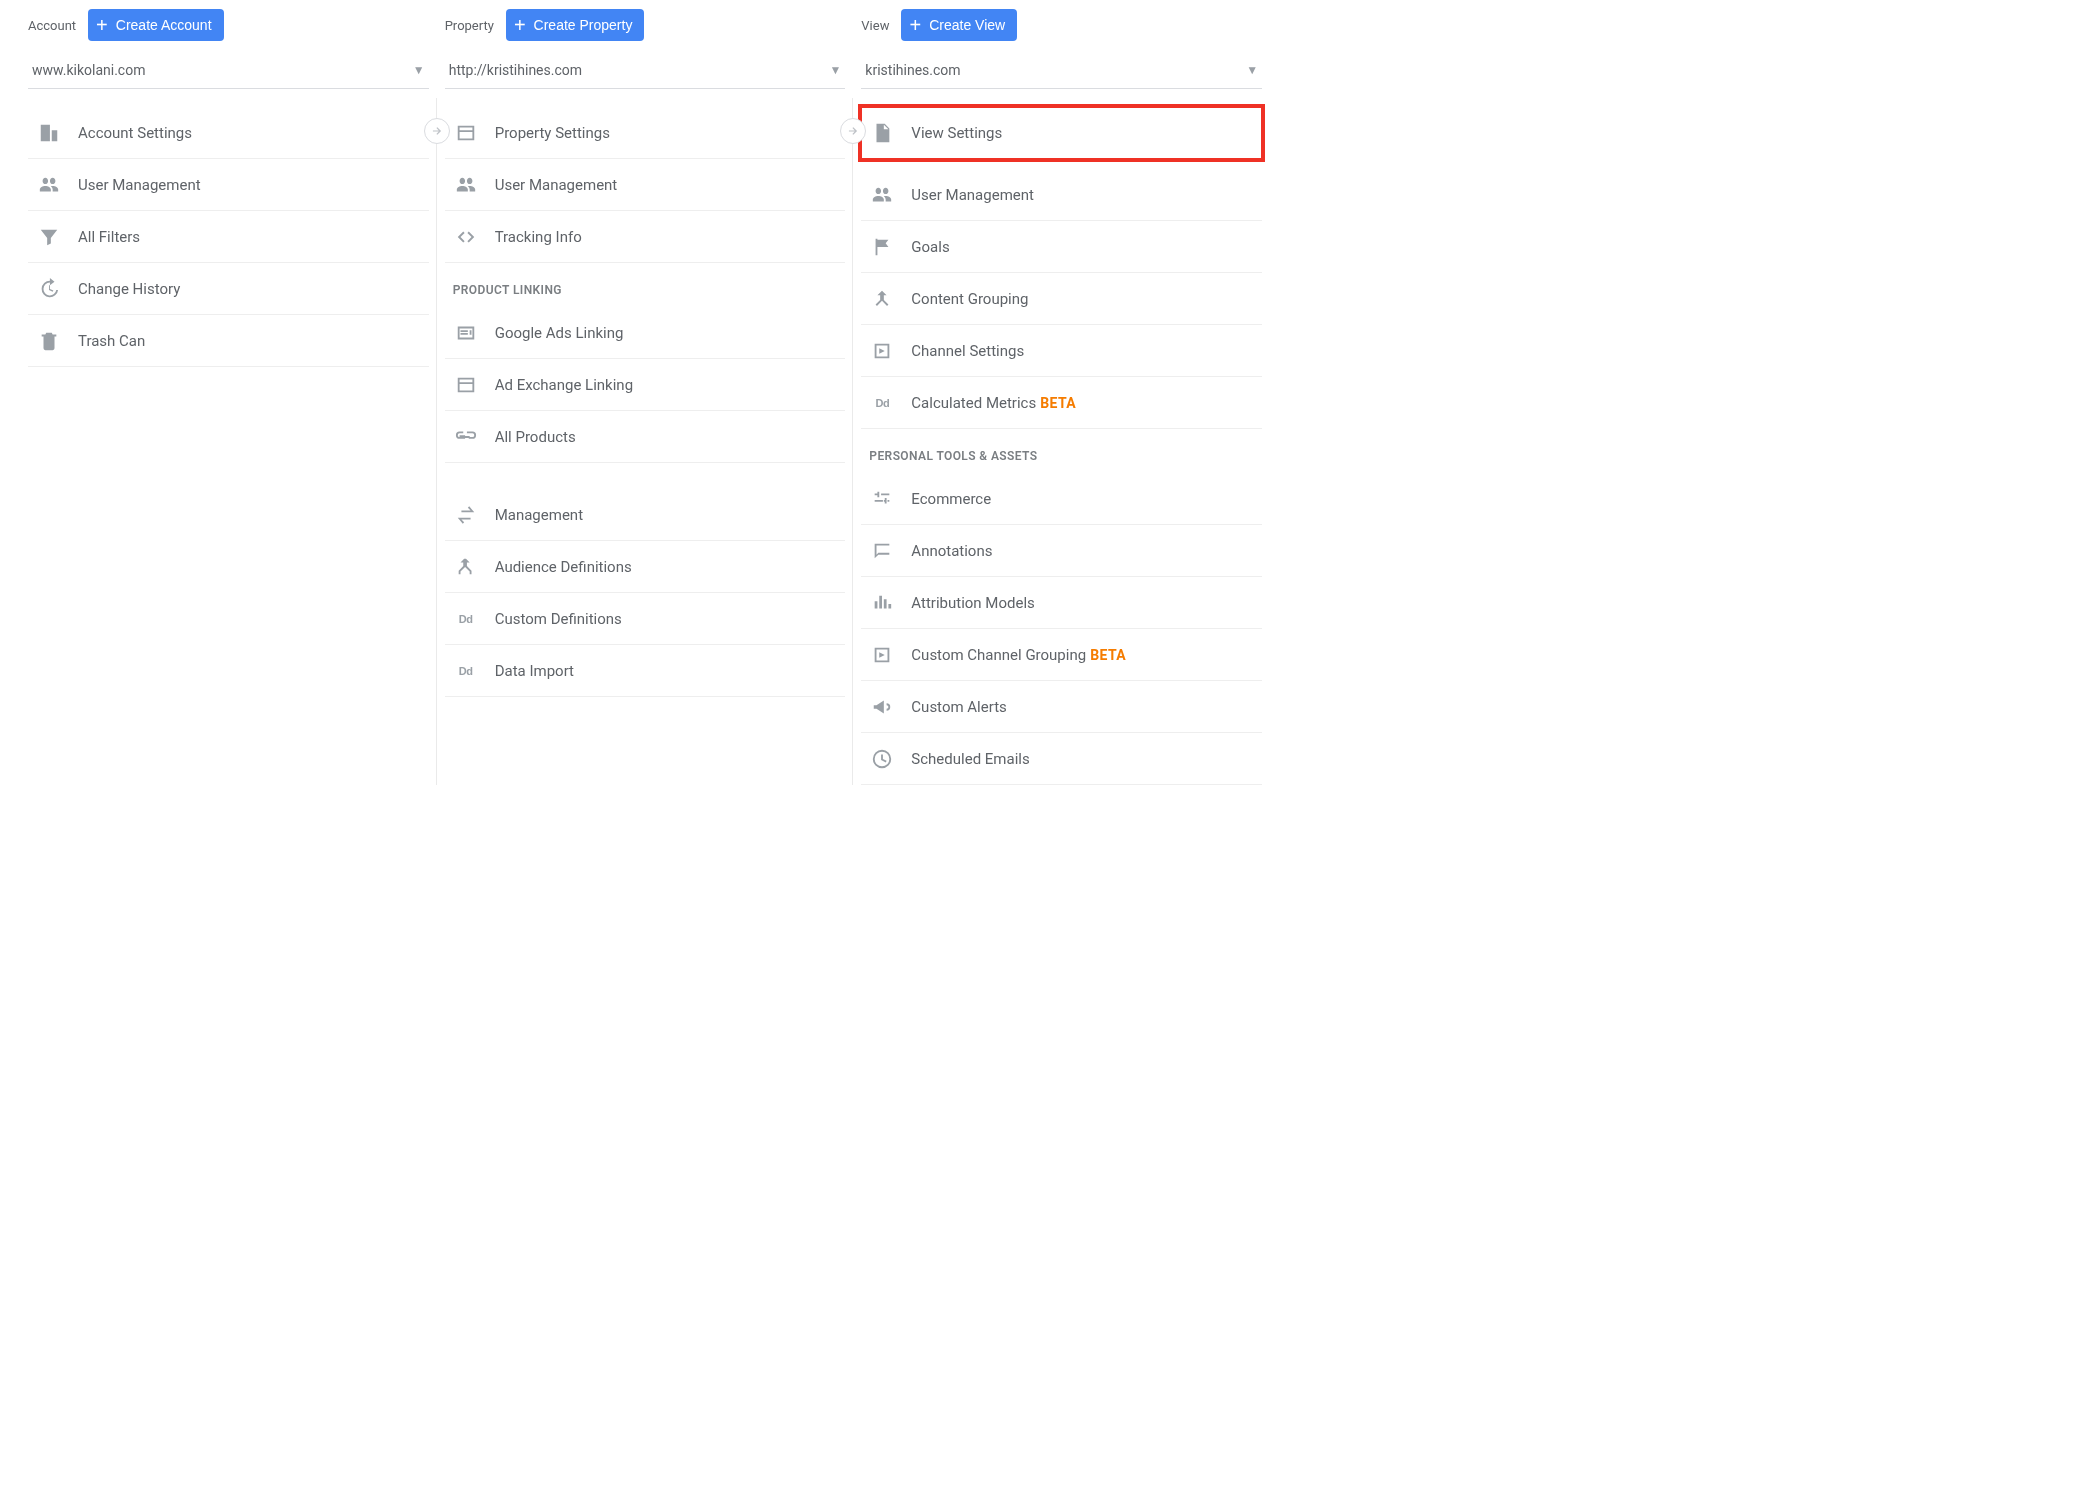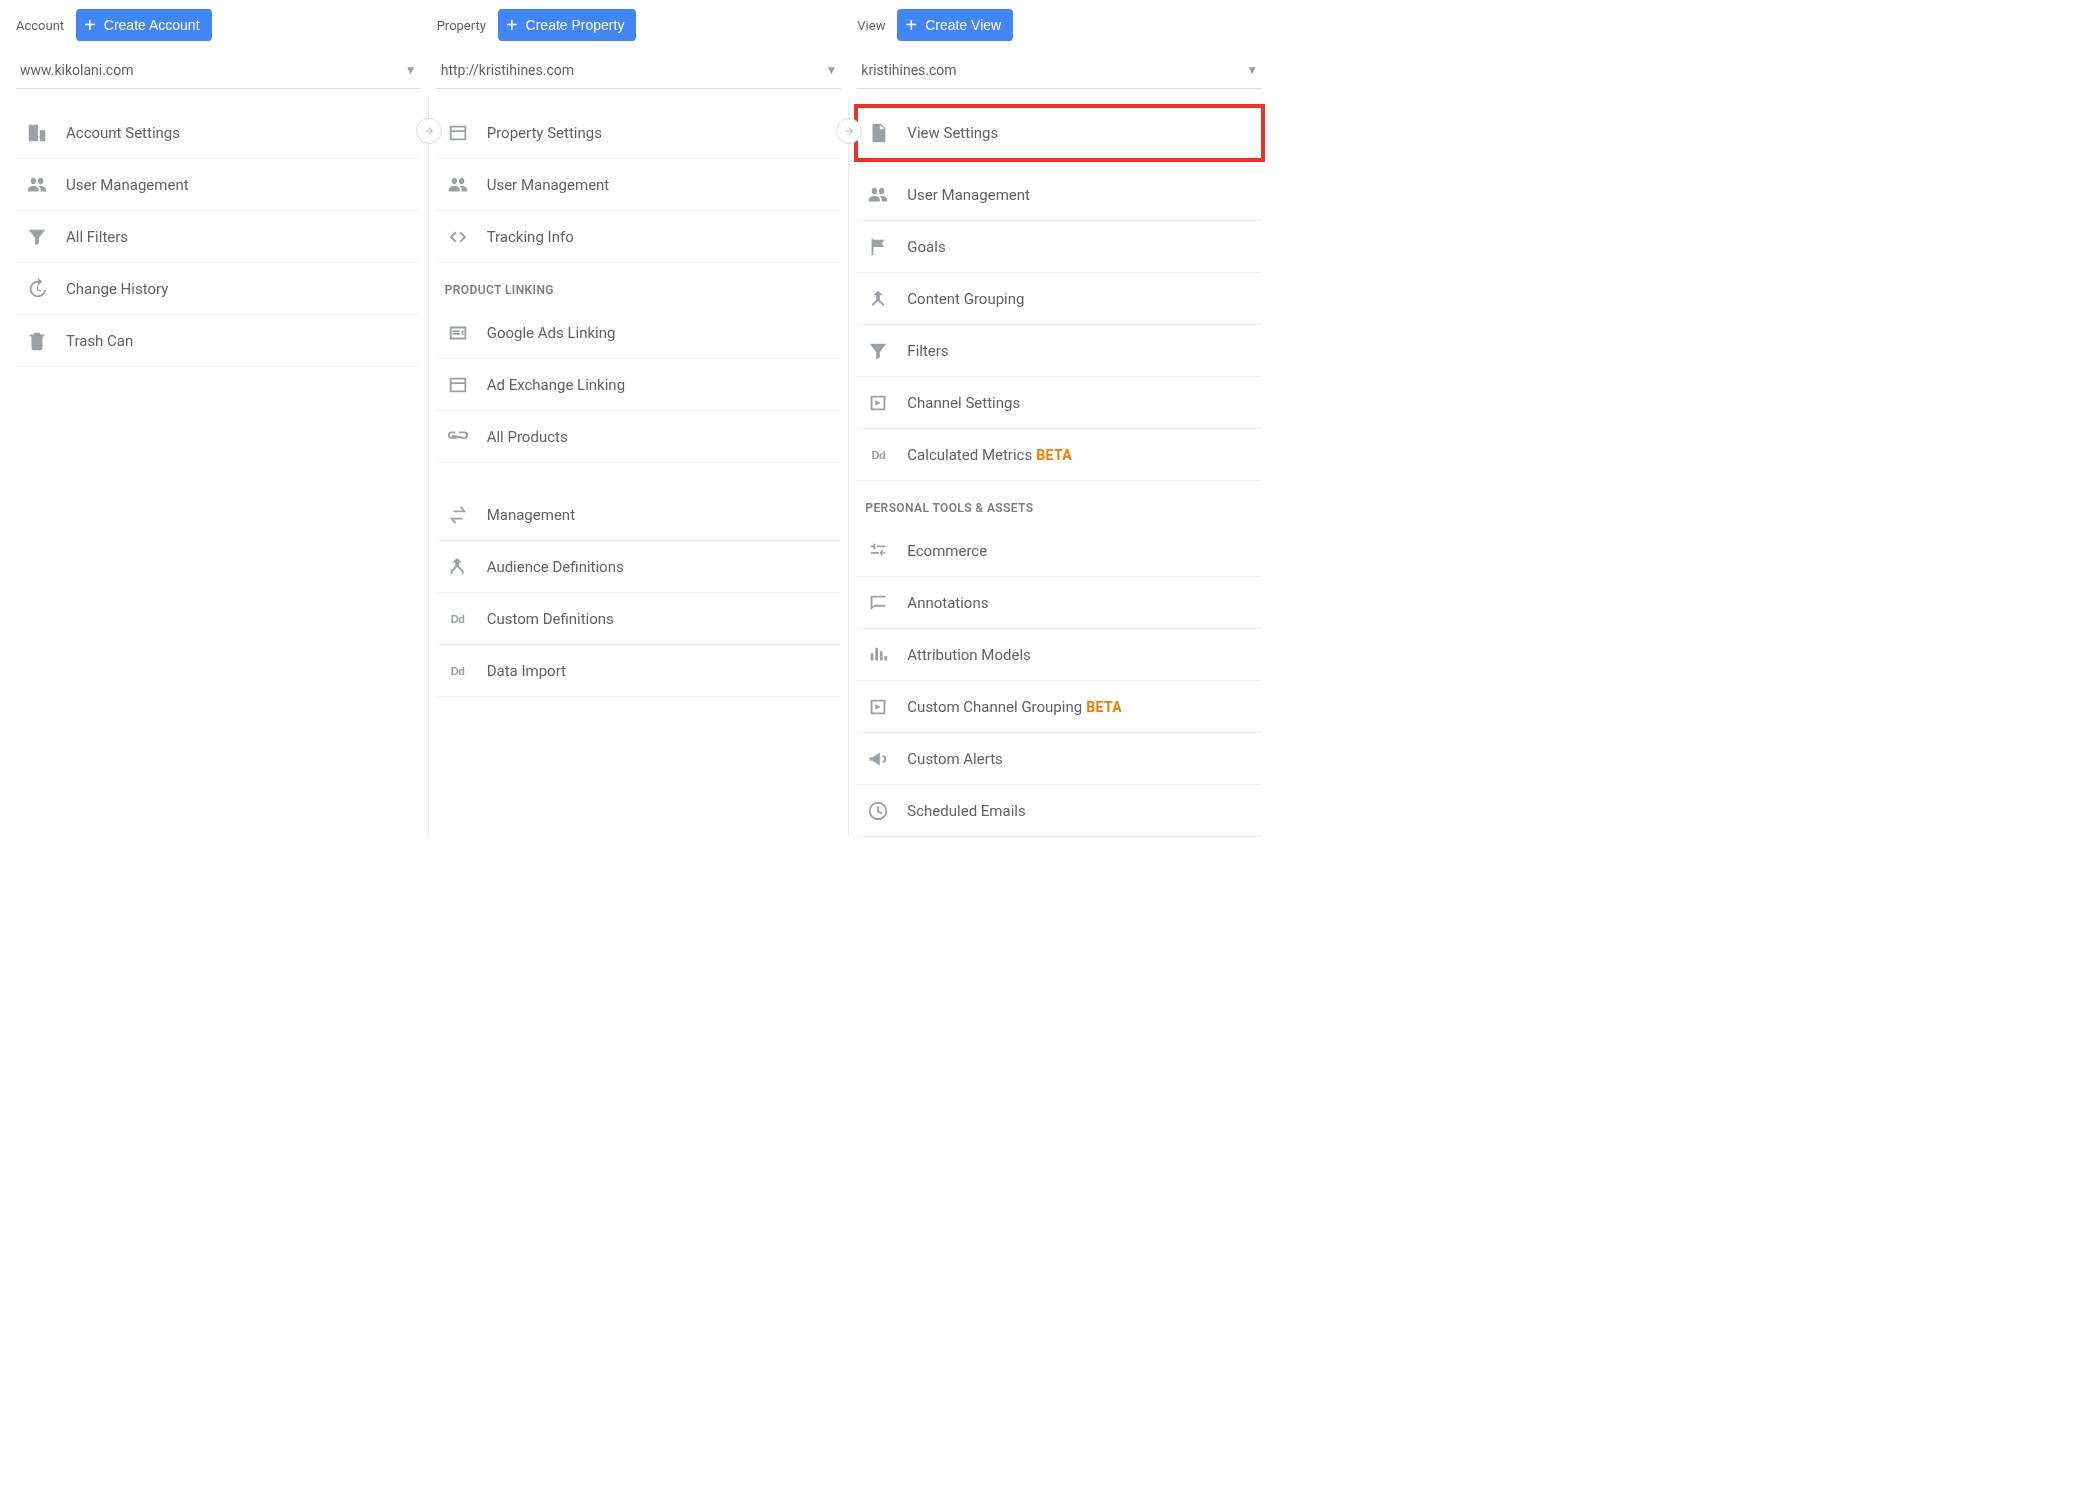--- a/index.html
+++ b/index.html
@@ -5,21 +5,21 @@
   * { box-sizing: border-box; margin: 0; padding: 0; }
   body {
     font-family: Roboto, "Helvetica Neue", Arial, sans-serif;
     background: #fff;
     color: #5f6368;
     font-size: 15px;
   }
   .container {
     display: flex;
     width: 1270px;
-    padding: 8px 0 0 8px;
+    padding: 8px 0 0 20px;
   }
   .column {
     flex: 1;
     position: relative;
     padding: 0 8px;
   }
   .col-divider {
     position: absolute;
     right: 0;
     top: 90px;
@@ -427,28 +427,20 @@
           <div class="icon-wrap">
             <svg viewBox="0 0 24 24">
               <use href="#i-merge"></use>
             </svg>
           </div>
           <span class="item-label">Content Grouping</span>
         </div>
         <div class="list-item">
           <div class="icon-wrap">
             <svg viewBox="0 0 24 24">
-              <use href="#i-funnel"></use>
-            </svg>
-          </div>
-          <span class="item-label">Filters</span>
-        </div>
-        <div class="list-item">
-          <div class="icon-wrap">
-            <svg viewBox="0 0 24 24">
               <use href="#i-channel"></use>
             </svg>
           </div>
           <span class="item-label">Channel Settings</span>
         </div>
         <div class="list-item">
           <div class="icon-wrap">
             <span class="dd-text">Dd</span>
           </div>
           <span class="item-label">Calculated Metrics</span>

